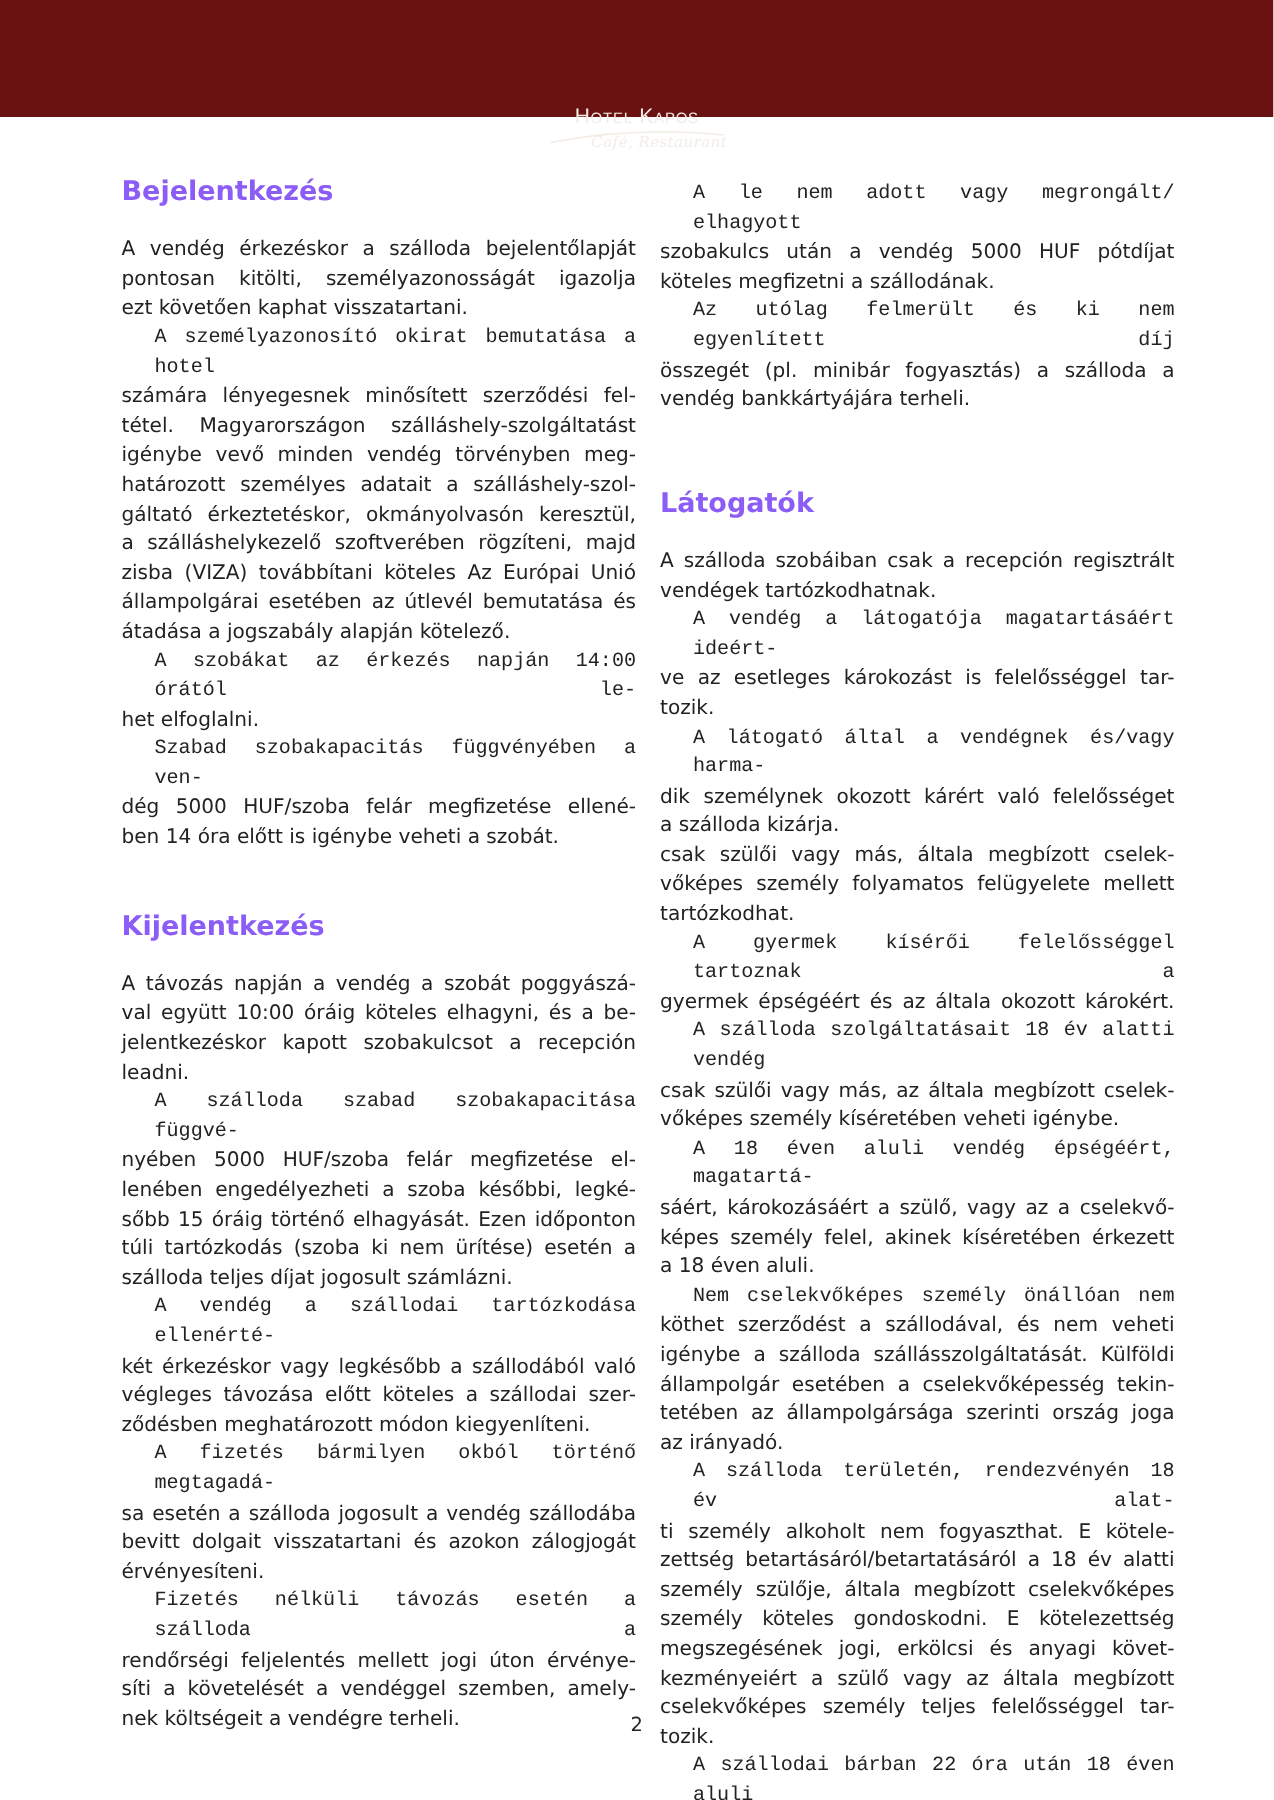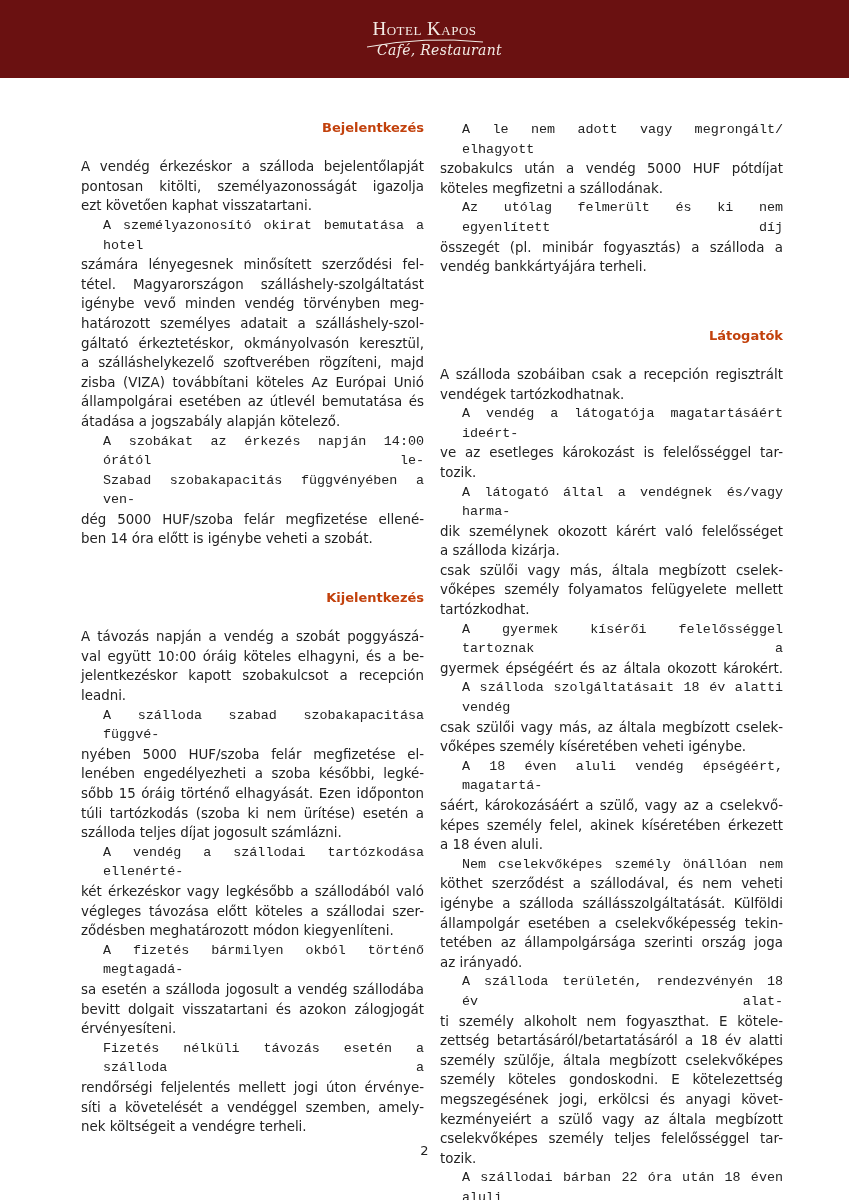--- a/index.html
+++ b/index.html
@@ -1,25 +1,25 @@
 <!DOCTYPE html>
 <html><head>
   <meta charset="utf-8">
   <style>
     html, body { margin: 0; padding: 0; background: #ffffff; }
     body { width: 849px; height: 1200px; position: relative; overflow: hidden; font-family: "DejaVu Sans", sans-serif; color: #222222; }
     .header { position: absolute; left: 0; top: 0; width: 849px; height: 78px; background: #6a1111; }
     .logo { position: absolute; left: 0; right: 0; top: 20px; text-align: center; color: #f3ece6; }
-    .logo-title { font-family: Liberation Serif, serif; font-size: 19px; letter-spacing: 0.5px; font-variant: small-caps; line-height: 18px; }
+    .logo-title { font-family: Liberation Sans, sans-serif; font-size: 14px; letter-spacing: 0.5px; font-variant: small-caps; line-height: 18px; margin-top: 48px; }
     .logo-swoosh { display: block; margin: 0 auto; width: 120px; height: 10px; }
-    .logo-sub { font-family: "DejaVu Serif", serif; font-style: italic; font-size: 14px; margin-top: -6px; margin-left: 30px; letter-spacing: 0.3px; }
+    .logo-sub { font-family: "DejaVu Serif", serif; font-style: italic; font-size: 10px; margin-top: -6px; margin-left: 30px; letter-spacing: 0.3px; }
     .col { position: absolute; top: 118px; width: 343px; font-size: 13.4px; line-height: 19.6px; }
     .col-left { left: 81px; }
     .col-right { left: 440px; top: 120px; }
-    .heading { color: #c2410c; font-weight: bold; font-size: 13px; line-height: 19.6px; margin: 0; text-align: right; }
+    .heading { color: #8b5cf6; font-weight: bold; font-size: 18px; line-height: 19.6px; margin: 0; }
     .heading-gap { height: 19.6px; }
     .section-gap { height: 39px; }
     .line { white-space: nowrap; display: block; }
     .j { text-align-last: justify; text-align: justify; white-space: normal; }
     .ind { padding-left: 22px; font-family: Liberation Mono, monospace; }
     .page-number { position: absolute; left: 0; right: 0; top: 1143px; text-align: center; font-size: 13px; color: #222222; }
   </style>
 </head>
 <body>
 
@@ -44,20 +44,21 @@
     <span class="line j">számára lényegesnek minősített szerződési fel-</span>
     <span class="line j">tétel. Magyarországon szálláshely-szolgáltatást</span>
     <span class="line j">igénybe vevő minden vendég törvényben meg-</span>
     <span class="line j">határozott személyes adatait a szálláshely-szol-</span>
     <span class="line j">gáltató érkeztetéskor, okmányolvasón keresztül,</span>
     <span class="line j">a szálláshelykezelő szoftverében rögzíteni, majd</span>
     <span class="line j">zisba (VIZA) továbbítani köteles Az Európai Unió</span>
     <span class="line j">állampolgárai esetében az útlevél bemutatása és</span>
     <span class="line">átadása a jogszabály alapján kötelező.</span>
     <span class="line j ind">A szobákat az érkezés napján 14:00 órától le-</span>
+    <span class="line">het elfoglalni.</span>
     <span class="line j ind">Szabad szobakapacitás függvényében a ven-</span>
     <span class="line j">dég 5000 HUF/szoba felár megfizetése ellené-</span>
     <span class="line">ben 14 óra előtt is igénybe veheti a szobát.</span>
   </div>
 
   <div class="section-gap"></div>
 
   <h2 class="heading">Kijelentkezés</h2>
   <div class="heading-gap"></div>
   <div>

